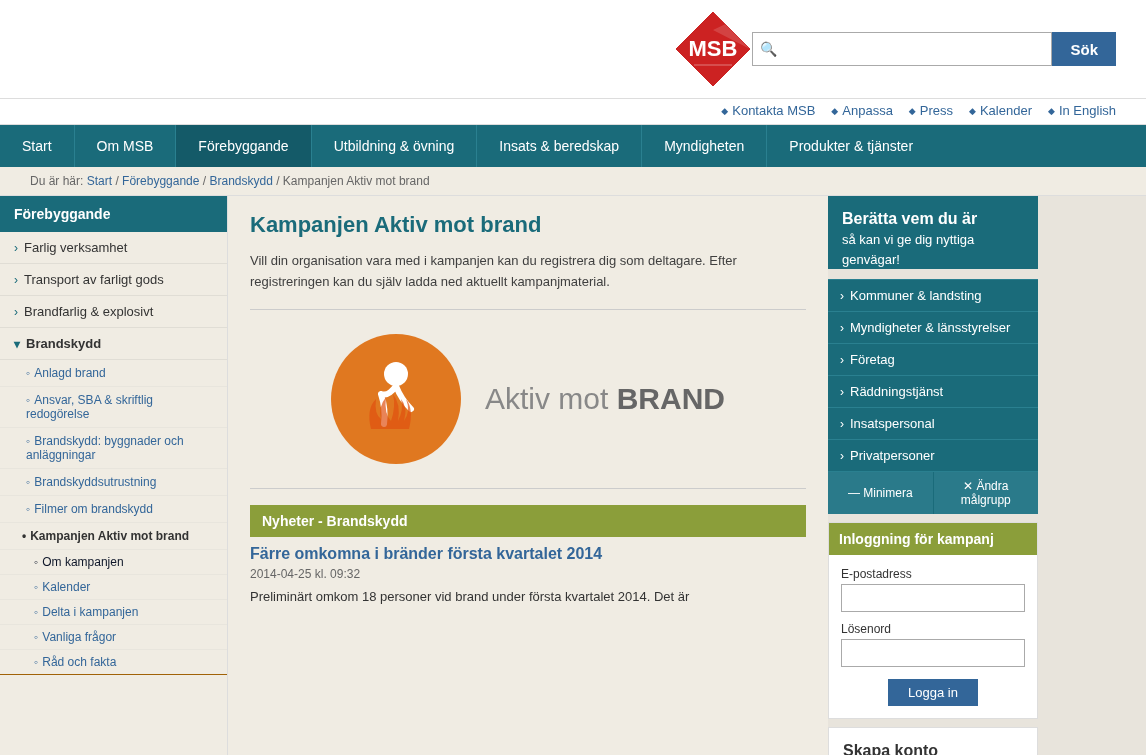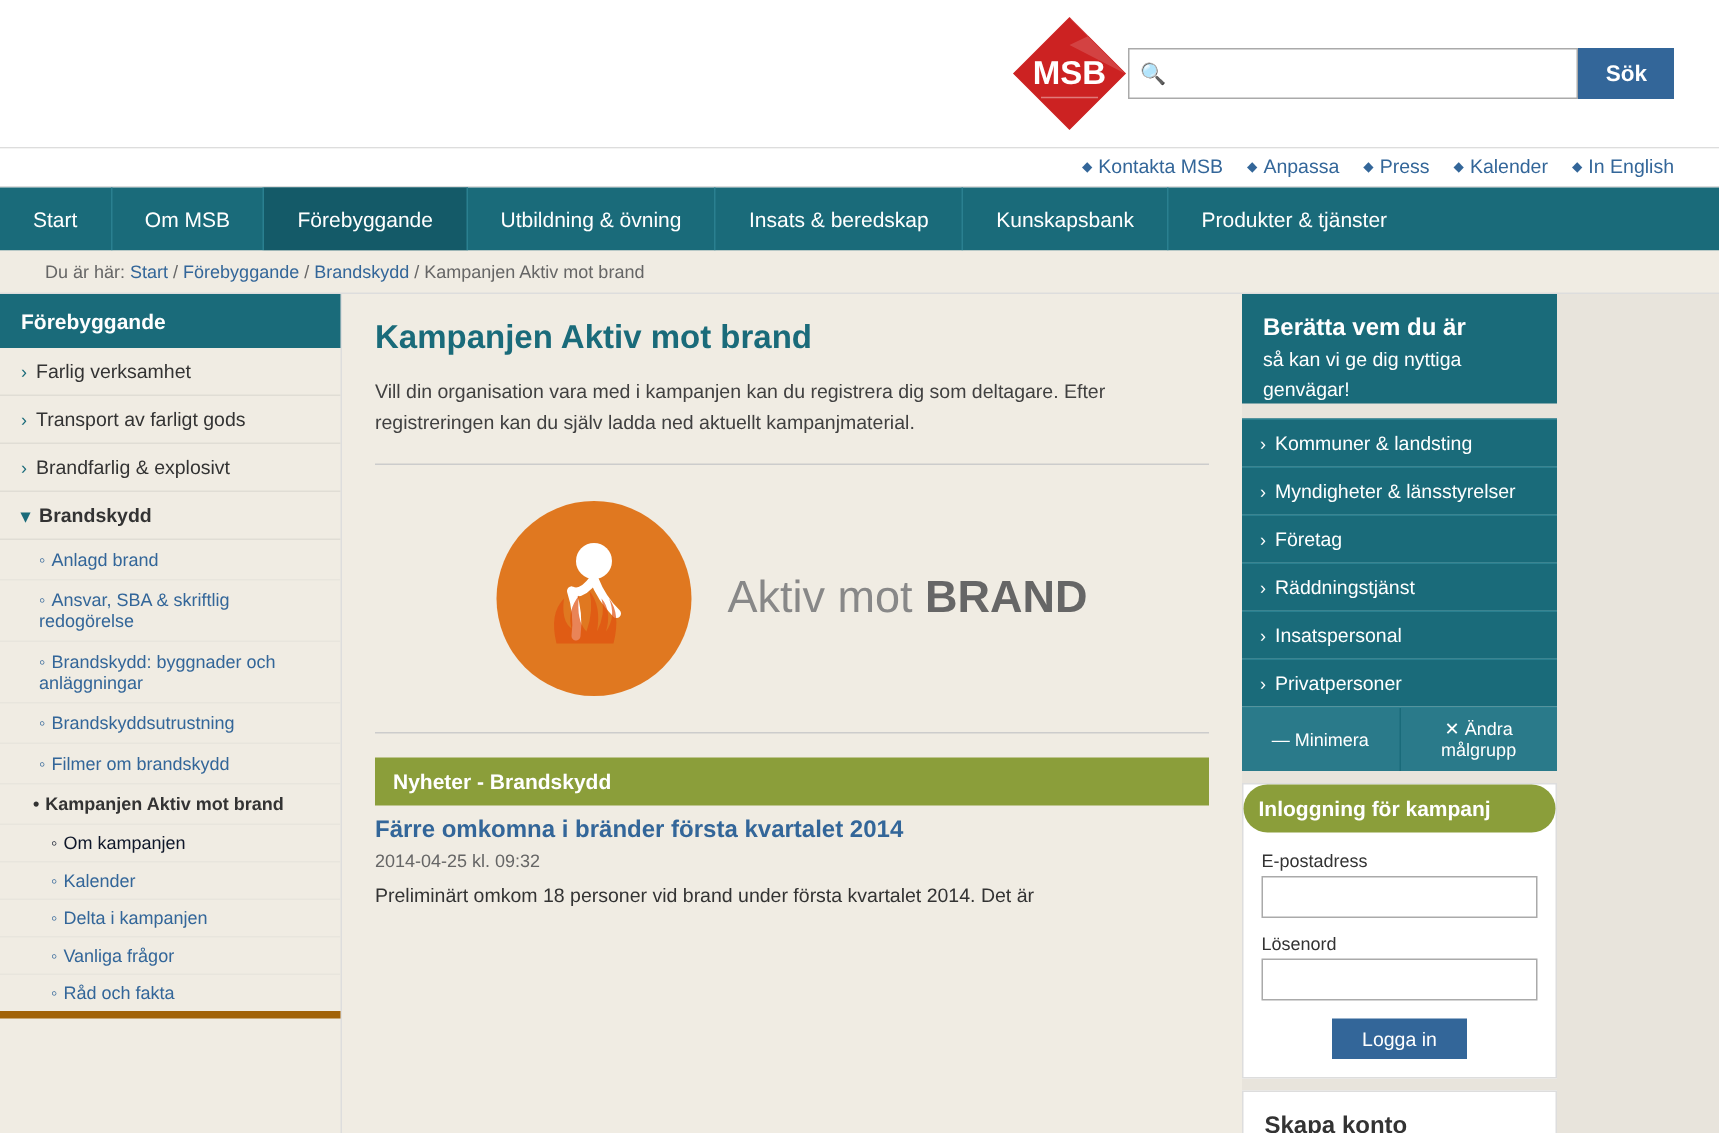--- a/index.html
+++ b/index.html
@@ -89,21 +89,21 @@
       <span>In English</span>
     </a>
   </div>
 
   <div id="main-nav" style="background:#1a6b7a; display:flex;">
     <a style="color:#fff;padding:13px 22px;cursor:pointer;font-size:14px;text-decoration:none;display:block;border-right:1px solid #2a8090;">Start</a>
     <a style="color:#fff;padding:13px 22px;cursor:pointer;font-size:14px;text-decoration:none;display:block;border-right:1px solid #2a8090;">Om MSB</a>
     <a style="color:#fff;padding:13px 22px;cursor:pointer;font-size:14px;text-decoration:none;display:block;border-right:1px solid #2a8090;background:#145a68;">Förebyggande</a>
     <a style="color:#fff;padding:13px 22px;cursor:pointer;font-size:14px;text-decoration:none;display:block;border-right:1px solid #2a8090;">Utbildning &amp; övning</a>
     <a style="color:#fff;padding:13px 22px;cursor:pointer;font-size:14px;text-decoration:none;display:block;border-right:1px solid #2a8090;">Insats &amp; beredskap</a>
-    <a style="color:#fff;padding:13px 22px;cursor:pointer;font-size:14px;text-decoration:none;display:block;border-right:1px solid #2a8090;">Kunskapsbank</a>
+    <a style="color:#fff;padding:13px 22px;cursor:pointer;font-size:14px;text-decoration:none;display:block;border-right:1px solid #2a8090;">Myndigheten</a>
     <a style="color:#fff;padding:13px 22px;cursor:pointer;font-size:14px;text-decoration:none;display:block;">Produkter &amp; tjänster</a>
   </div>
 
   <div id="breadcrumb-row" style="background:#f0ece3; padding:7px 30px; font-size:12px; color:#666; border-bottom:1px solid #ddd;">
     <span>Du är här:</span>
     <a href="#" style="color:#336699;text-decoration:none;">Start</a>
     <span> / </span>
     <a href="#" style="color:#336699;text-decoration:none;">Förebyggande</a>
     <span> / </span>
     <a href="#" style="color:#336699;text-decoration:none;">Brandskydd</a>
@@ -156,21 +156,21 @@
       </div>
       <div style="padding:5px 14px 5px 34px;border-bottom:1px solid #e8e5dd;font-size:12px;cursor:pointer;color:#336699;">
         <span style="margin-right:4px;">◦</span><span>Kalender</span>
       </div>
       <div style="padding:5px 14px 5px 34px;border-bottom:1px solid #e8e5dd;font-size:12px;cursor:pointer;color:#336699;">
         <span style="margin-right:4px;">◦</span><span>Delta i kampanjen</span>
       </div>
       <div style="padding:5px 14px 5px 34px;border-bottom:1px solid #e8e5dd;font-size:12px;cursor:pointer;color:#336699;">
         <span style="margin-right:4px;">◦</span><span>Vanliga frågor</span>
       </div>
-      <div style="padding:5px 14px 5px 34px;border-bottom:5px solid #a16207;font-size:12px;cursor:pointer;color:#336699;">
+      <div style="padding:5px 14px 5px 34px;border-bottom:1px solid #a16207;font-size:12px;cursor:pointer;color:#336699;">
         <span style="margin-right:4px;">◦</span><span>Råd och fakta</span>
       </div>
     </div>
 
     <div id="main-content" style="flex:1; padding:16px 22px; background:#f0ece3; max-width:600px;">
       <h1 style="font-size:22px;color:#1a6b7a;margin-bottom:12px;font-weight:bold;">Kampanjen Aktiv mot brand</h1>
       <p style="font-size:13px;line-height:1.65;margin-bottom:16px;color:#404040;">Vill din organisation vara med i kampanjen kan du registrera dig som deltagare. Efter registreringen kan du själv ladda ned aktuellt kampanjmaterial.</p>
 
       <div style="border-top:1px solid #ccc;border-bottom:1px solid #ccc;padding:24px 0;margin-bottom:16px;display:flex;align-items:center;justify-content:center;gap:24px;">
 
@@ -228,21 +228,21 @@
       <div style="background:#1a6b7a;color:#fff;padding:8px 12px;border-top:1px solid #2a8090;cursor:pointer;font-size:13px;display:flex;align-items:center;gap:6px;">
         <span style="font-size:12px;">›</span>
         <span>Privatpersoner</span>
       </div>
       <div style="display:flex; border-top:1px solid #2a8090;">
         <button style="flex:1;background:#2a7a8a;color:#fff;border:none;border-right:1px solid #1a6b7a;padding:7px 4px;font-size:12px;cursor:pointer;">— Minimera</button>
         <button style="flex:1;background:#2a7a8a;color:#fff;border:none;padding:7px 4px;font-size:12px;cursor:pointer;">✕ Ändra målgrupp</button>
       </div>
 
       <div style="background:#fff;margin-top:8px;border:1px solid #ddd;">
-        <h3 style="background:#8b9e3a;color:#fff;padding:8px 10px;font-size:14px;border-radius:16px;">Inloggning för kampanj</h3>
+        <h3 style="background:#8b9e3a;color:#fff;padding:8px 10px;font-size:14px;">Inloggning för kampanj</h3>
         <div style="padding:12px;">
           <label style="font-size:12px;color:#333;margin-bottom:3px;display:block;">E-postadress</label>
           <input type="text" style="width: 100%; border: 1px solid rgb(170, 170, 170); padding: 4px 6px; font-size: 13px; height: 28px; margin-bottom: 10px;">
           <label style="font-size:12px;color:#333;margin-bottom:3px;display:block;">Lösenord</label>
           <input type="password" style="width: 100%; border: 1px solid rgb(170, 170, 170); padding: 4px 6px; font-size: 13px; height: 28px; margin-bottom: 12px;">
           <div style="text-align:center;">
             <button style="background:#336699;color:#fff;border:none;padding:6px 20px;font-size:13px;cursor:pointer;">Logga in</button>
           </div>
         </div>
       </div>

